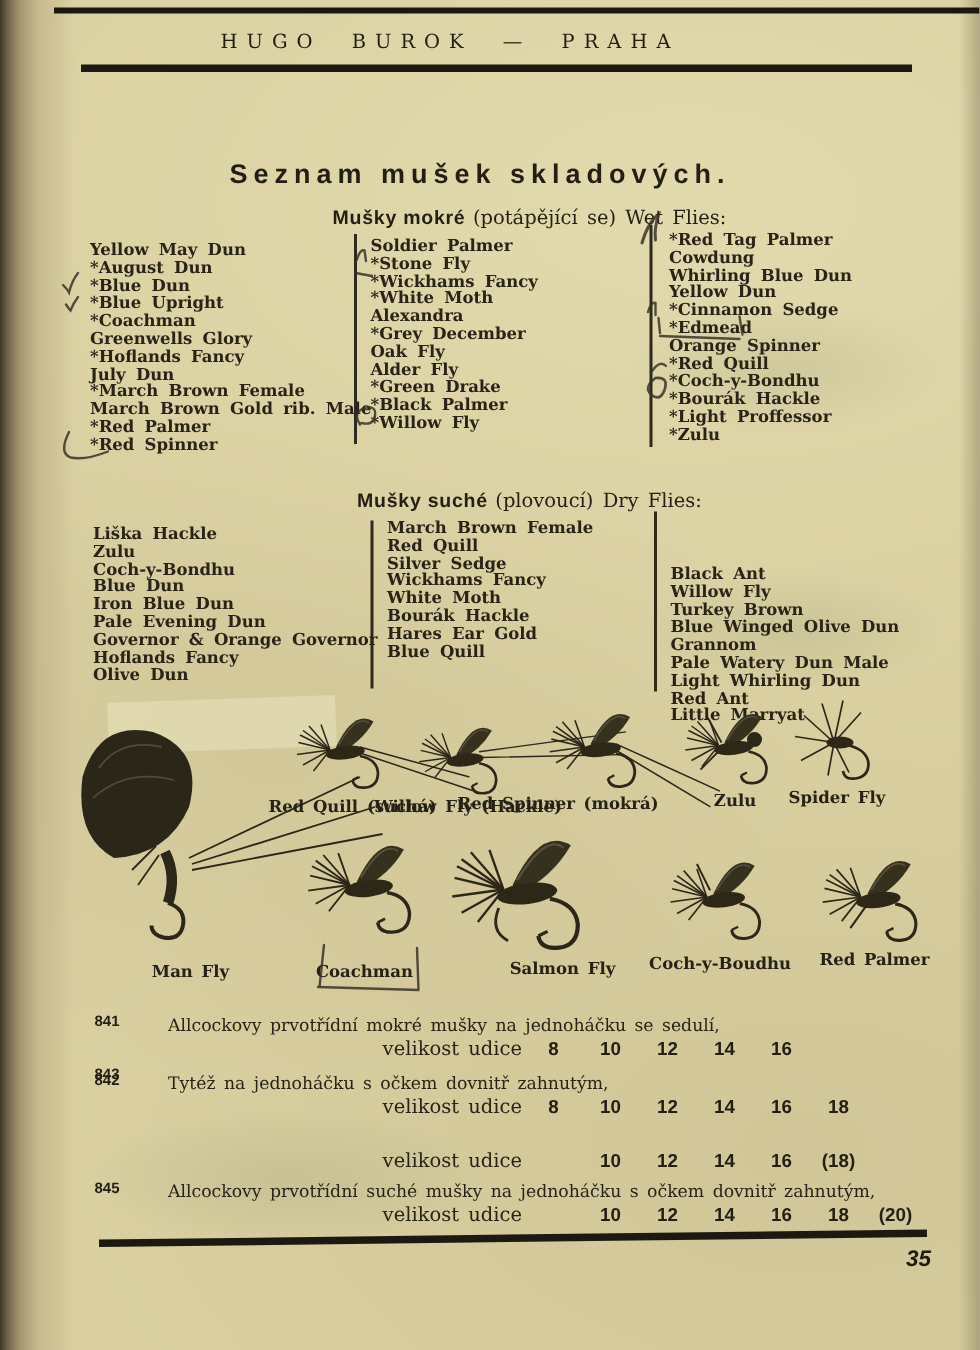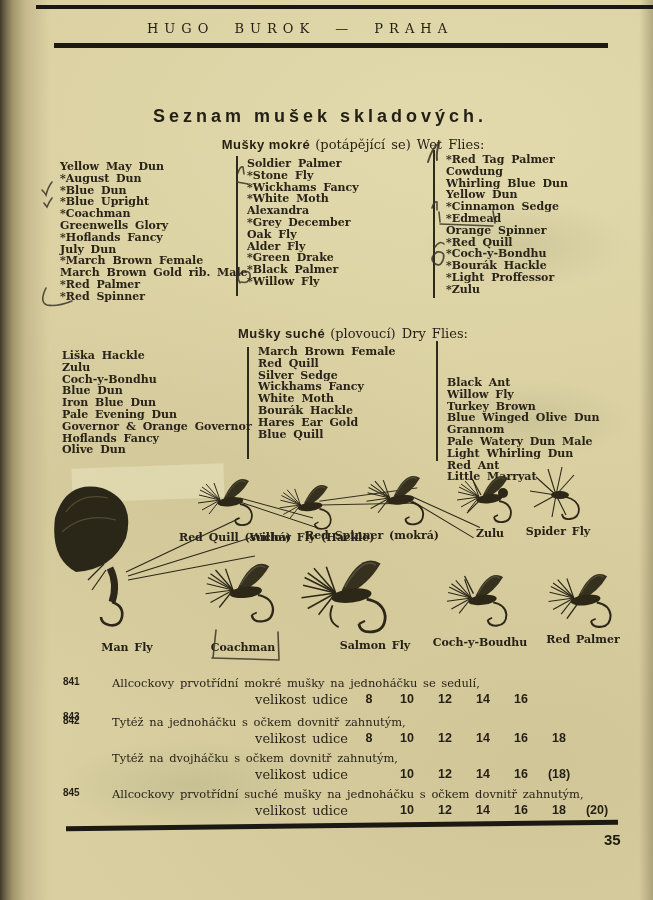--- a/index.html
+++ b/index.html
@@ -46,21 +46,21 @@
   .caption{position:absolute;transform:translateX(-50%);font-size:11px;font-weight:bold;white-space:nowrap;word-spacing:2px;color:#272217;}
 
   .pnum{position:absolute;left:63px;width:40px;font-family:"Liberation Sans",sans-serif;font-weight:bold;font-size:10px;color:#241f14;}
   .ptext{position:absolute;left:112px;width:470px;font-size:11.5px;word-spacing:2px;white-space:nowrap;color:#292418;}
   .plabel{position:absolute;left:240px;width:108px;text-align:right;font-size:13px;word-spacing:2px;color:#292418;}
   .sizes{position:absolute;display:flex;}
   .sz-a{left:350px;} .sz-b{left:388px;}
   .size-cell{width:38px;text-align:center;font-family:"Liberation Sans",sans-serif;font-weight:bold;font-size:12.5px;color:#241f14;}
 
   .bot-rule{position:absolute;top:823px;left:66px;width:552px;height:5px;background:#1c1913;transform:rotate(-.7deg);}
-  .pagenum{position:absolute;top:831px;left:604px;font-family:"Liberation Sans",sans-serif;font-weight:bold;font-size:15px;color:#1f1b11;}
+  .pagenum{position:absolute;top:831px;left:604px;font-family:"Liberation Sans",sans-serif;font-weight:bold;font-size:15px;color:#1f1b11;font-style:italic;}
 
   svg{position:absolute;left:0;top:0;}
   .flysvg{left:0;top:460px;}
   .ink{stroke:#2c2719;fill:none;}
 </style>
 </head>
 <body>
 
 <div class="page">
   <div class="spine"></div>
@@ -264,21 +264,20 @@
   <div class="sizes sz-a" style="top:731px">
       <div class="size-cell">8</div>
       <div class="size-cell">10</div>
       <div class="size-cell">12</div>
       <div class="size-cell">14</div>
       <div class="size-cell">16</div>
       <div class="size-cell">18</div>
     </div>
 
   <div class="pnum" style="top:711px">843</div>
-  <div class="ptext" style="top:751px">Tytéž na dvojháčku s očkem dovnitř zahnutým,</div>
   <div class="plabel" style="top:767px">velikost udice</div>
   <div class="sizes sz-b" style="top:767px">
       <div class="size-cell">10</div>
       <div class="size-cell">12</div>
       <div class="size-cell">14</div>
       <div class="size-cell">16</div>
       <div class="size-cell">(18)</div>
     </div>
 
   <div class="pnum" style="top:787px">845</div>

